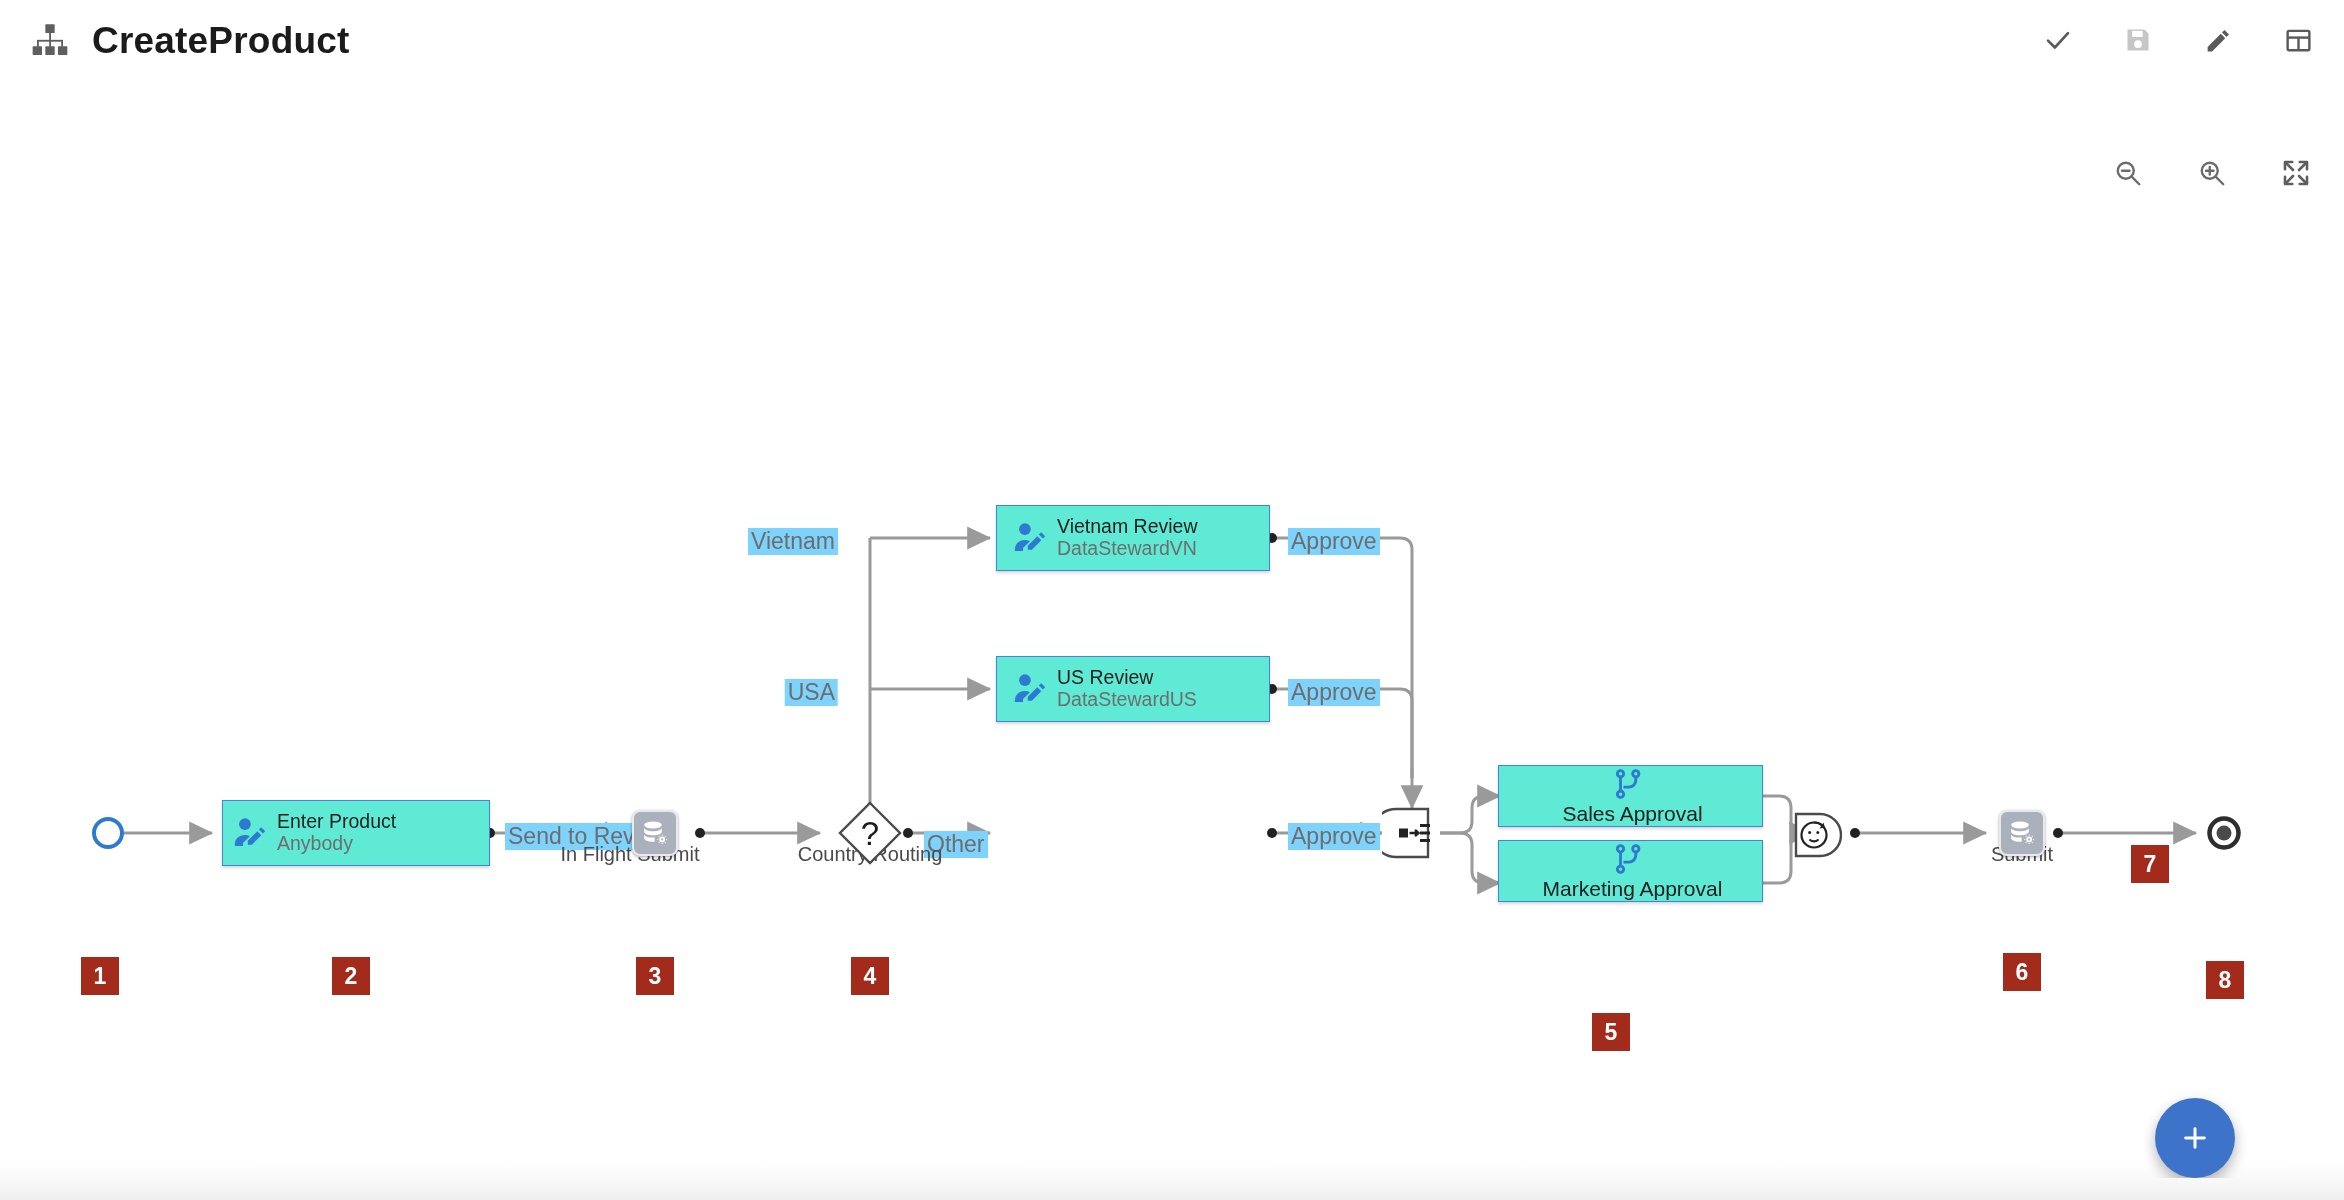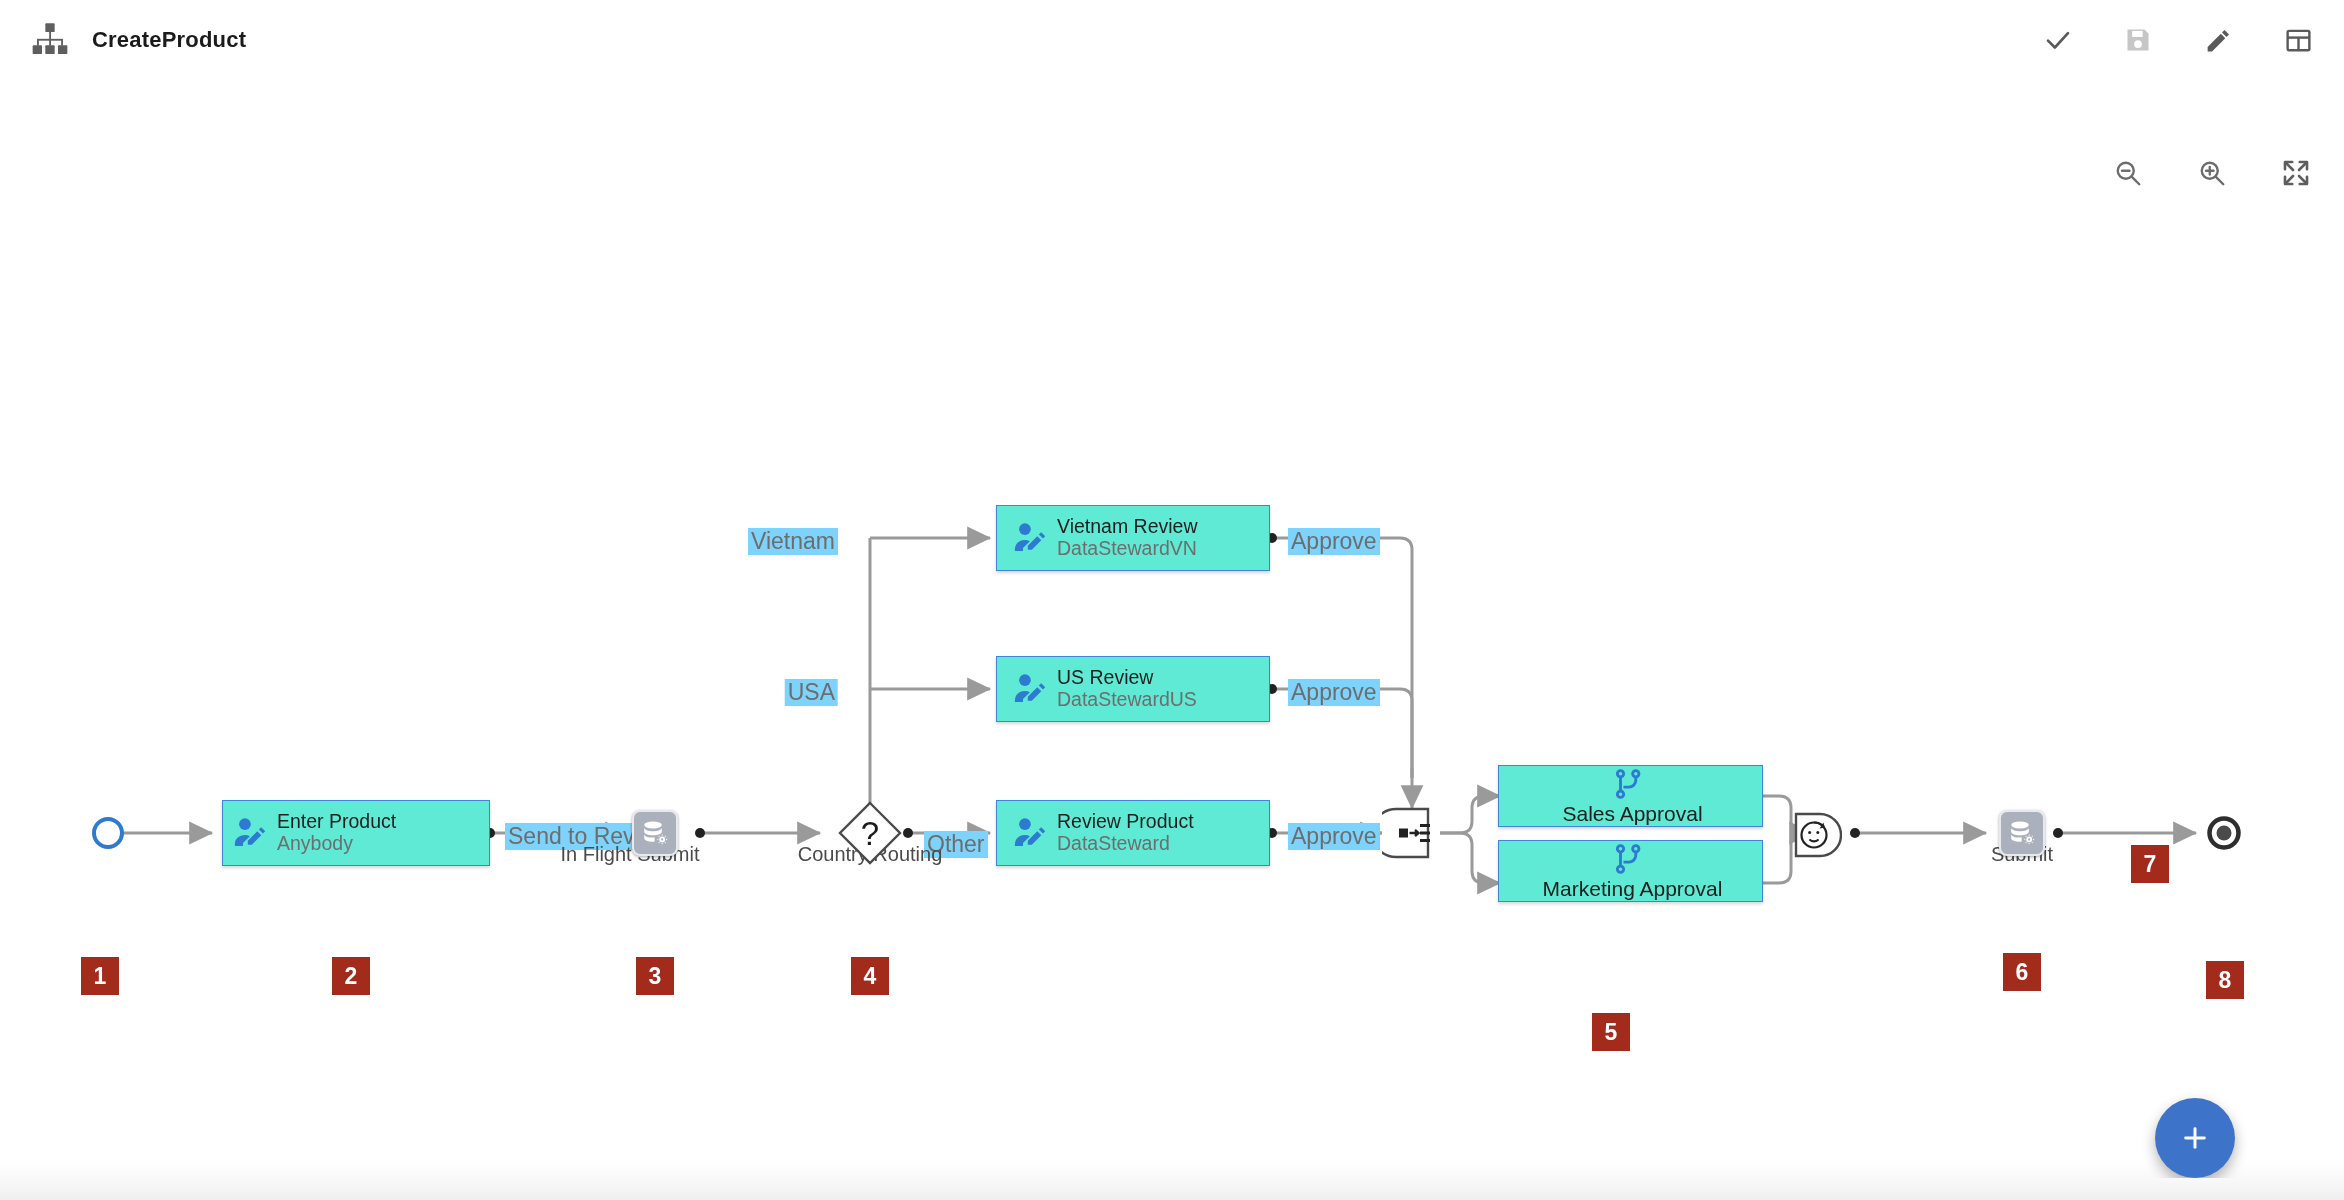--- a/index.html
+++ b/index.html
@@ -10,21 +10,21 @@
     overflow:hidden;position:relative;
   }
 
   
   #header{
     position:absolute;left:0;top:0;width:2344px;height:78px;
     background:#fff;z-index:40;
   }
   #header-left{position:absolute;left:30px;top:20px;display:flex;align-items:center;gap:22px;}
   #app-icon{width:40px;height:40px;display:block;}
-  #page-title{font-size:22px;font-weight:bold;color:#1b1b1b;letter-spacing:.2px;white-space:nowrap;}
+  #page-title{font-size:37px;font-weight:bold;color:#1b1b1b;letter-spacing:.2px;white-space:nowrap;}
   #header-tools{position:absolute;right:28px;top:22px;display:flex;align-items:center;gap:44px;}
   .tool-btn{width:36px;height:36px;display:flex;align-items:center;justify-content:center;cursor:pointer;}
 
   
   #zoom-tools{position:absolute;right:30px;top:155px;display:flex;align-items:center;gap:48px;z-index:40;}
   .zoom-btn{width:36px;height:36px;display:flex;align-items:center;justify-content:center;cursor:pointer;}
 
   
   #canvas{position:absolute;left:0;top:78px;width:2344px;height:1100px;background:#fff;overflow:hidden;}
   #edges{position:absolute;left:0;top:0;width:2344px;height:1100px;}
@@ -280,32 +280,20 @@
       <path d="M2.6 19.4c0-3.6 3-6 6.7-6 1.2 0 2.3.25 3.3.7l-4.6 4.6v1.9H2.6v-1.2z" fill="#2e7ad1"></path>
       <path d="M11.2 17.1l6.3-6.3 2.7 2.7-6.3 6.3h-2.7v-2.7z" fill="#2e7ad1"></path>
       <path d="M18.6 9.7l1.5-1.5 2.7 2.7-1.5 1.5-2.7-2.7z" fill="#2e7ad1"></path>
     </svg>
     <div class="txt">
       <div class="t1">US Review</div>
       <div class="t2">DataStewardUS</div>
     </div>
   </div>
 
-  <div class="node card" style="left:996px;top:722px;width:274px;height:66px;">
-    <svg class="ico" viewBox="0 0 24 24">
-      <circle cx="9.3" cy="6.1" r="3.9" fill="#2e7ad1"></circle>
-      <path d="M2.6 19.4c0-3.6 3-6 6.7-6 1.2 0 2.3.25 3.3.7l-4.6 4.6v1.9H2.6v-1.2z" fill="#2e7ad1"></path>
-      <path d="M11.2 17.1l6.3-6.3 2.7 2.7-6.3 6.3h-2.7v-2.7z" fill="#2e7ad1"></path>
-      <path d="M18.6 9.7l1.5-1.5 2.7 2.7-1.5 1.5-2.7-2.7z" fill="#2e7ad1"></path>
-    </svg>
-    <div class="txt">
-      <div class="t1">Review Product</div>
-      <div class="t2">DataSteward</div>
-    </div>
-  </div>
 
   <div class="node" style="left:1382px;top:725px;">
     <svg width="60" height="60" viewBox="0 0 60 60">
       <path d="M14,6 H46 V54 H14 A24,24 0 0 1 14,6 Z" fill="#ffffff" stroke="#4a4a4a" stroke-width="2.4"></path>
       <rect x="17" y="25.5" width="9" height="9" fill="#222"></rect>
       <path d="M27.5,30 H35.5 M33,27 L36.5,30 L33,33" stroke="#222" stroke-width="2.4" fill="none"></path>
       <rect x="38" y="21" width="10" height="3" fill="#222"></rect>
       <rect x="38" y="28.5" width="10" height="3" fill="#222"></rect>
       <rect x="38" y="36" width="10" height="3" fill="#222"></rect>
     </svg>

